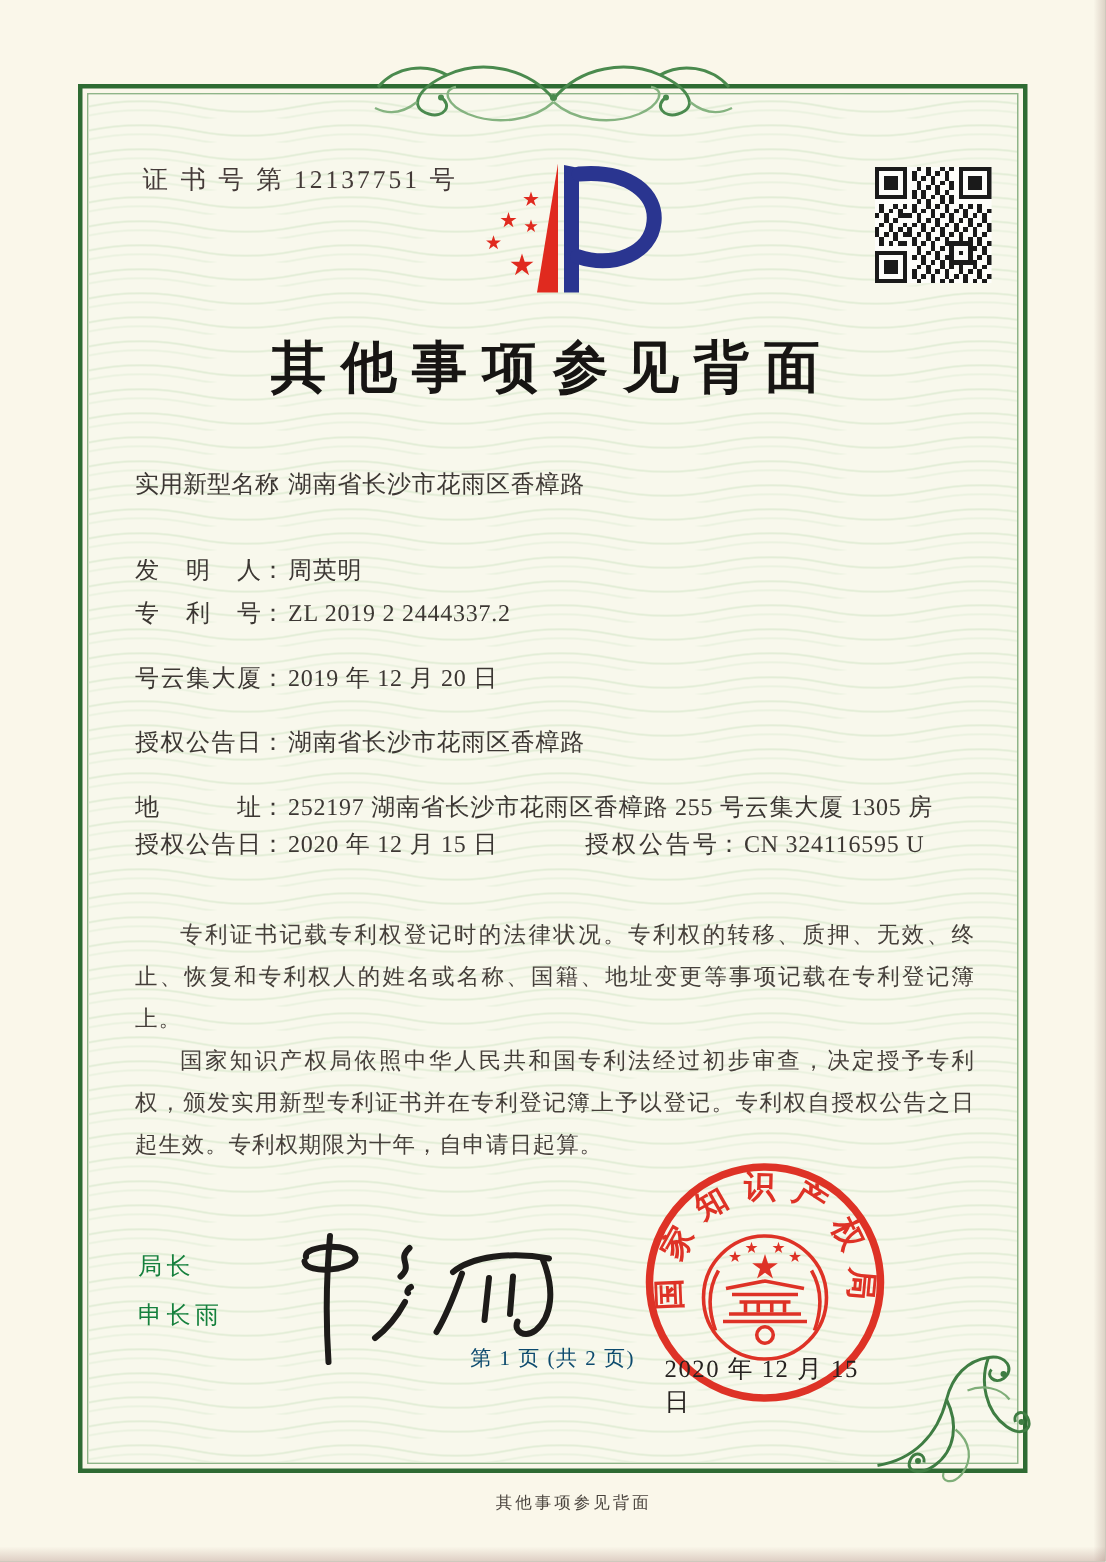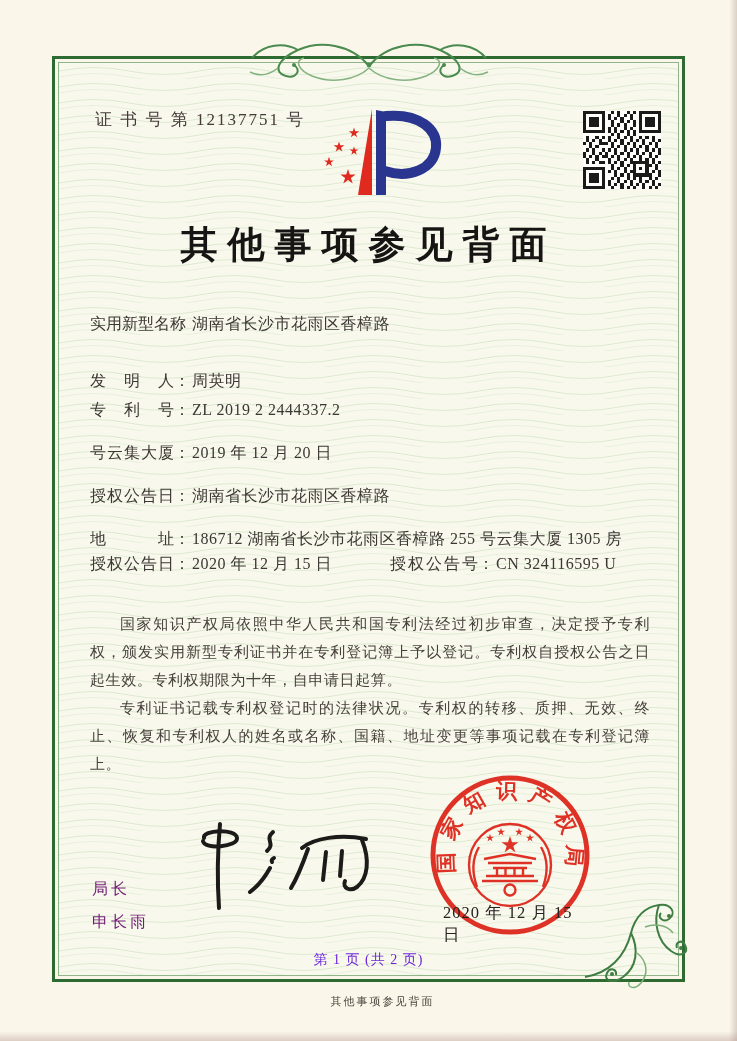--- a/index.html
+++ b/index.html
@@ -20,26 +20,26 @@
   .fields{position:absolute;left:90px;top:313px;width:566px;font-size:16px;color:#3c3733;}
   .frow{position:absolute;left:0;height:22px;line-height:22px;white-space:nowrap;}
   .flabel{display:inline-block;width:84px;text-align:justify;text-align-last:justify;vertical-align:top;}
   .fcolon{display:inline-block;width:18px;vertical-align:top;}
   .fvalue{letter-spacing:.5px;}
   .fpair2{position:absolute;left:300px;top:0;}
   .fpair2 .flabel{width:88px;}
   .paras{position:absolute;left:90px;top:610px;width:560px;font-size:15px;line-height:28px;
     color:#453f3a;text-align:justify;letter-spacing:.6px;}
   .paras p{margin:0;text-indent:2em;}
-  .director{position:absolute;left:92px;top:872px;font-size:16px;letter-spacing:3px;color:#701a75;line-height:33px;}
+  .director{position:absolute;left:92px;top:828px;font-size:16px;letter-spacing:3px;color:#15803d;line-height:33px;}
   .sig{position:absolute;left:190px;top:816px;}
   .seal{position:absolute;left:425px;top:770px;}
   .seal-date{position:absolute;left:443px;top:902px;font-size:16.5px;letter-spacing:1px;color:#262220;}
-  .page-footer{position:absolute;left:0;top:951px;width:737px;text-align:center;font-size:14px;
-    letter-spacing:1px;color:#6d28d9;}
+  .page-footer{position:absolute;left:0;top:897px;width:737px;text-align:center;font-size:14px;
+    letter-spacing:1px;color:#0c4a6e;}
   .back-note{position:absolute;left:14px;top:994px;width:737px;text-align:center;font-size:11px;
     letter-spacing:2px;color:#4a443e;}
   .logo{position:absolute;left:298px;top:100px;}
   .qr{position:absolute;left:583px;top:111px;}
   .flourish-top{position:absolute;left:248px;top:32px;}
   .flourish-corner{position:absolute;left:583px;top:893px;}
 </style>
 </head>
 <body>
 
@@ -425,33 +425,33 @@
       <div class="frow" style="top:86px">
         <span class="flabel">专利号</span><span class="fcolon">：</span><span class="fvalue">ZL 2019 2 2444337.2</span>
       </div>
       <div class="frow" style="top:129px">
         <span class="flabel">号云集大厦</span><span class="fcolon">：</span><span class="fvalue">2019 年 12 月 20 日</span>
       </div>
       <div class="frow" style="top:172px">
         <span class="flabel">授权公告日</span><span class="fcolon">：</span><span class="fvalue">湖南省长沙市花雨区香樟路</span>
       </div>
       <div class="frow" style="top:215px">
-        <span class="flabel">地址</span><span class="fcolon">：</span><span class="fvalue">186712 湖南省长沙市花雨区香樟路 255 号云集大厦 1305 房</span>
+        <span class="flabel">地址</span><span class="fcolon">：</span><span class="fvalue">252197 湖南省长沙市花雨区香樟路 255 号云集大厦 1305 房</span>
       </div>
       <div class="frow" style="top:240px">
         <span class="flabel">授权公告日</span><span class="fcolon">：</span><span class="fvalue">2020 年 12 月 15 日</span>
         <span class="fpair2">
           <span class="flabel">授权公告号</span><span class="fcolon">：</span><span class="fvalue">CN 324116595 U</span>
         </span>
       </div>
     </div>
 
     <div class="paras">
+      <p>专利证书记载专利权登记时的法律状况。专利权的转移、质押、无效、终止、恢复和专利权人的姓名或名称、国籍、地址变更等事项记载在专利登记簿上。</p>
       <p>国家知识产权局依照中华人民共和国专利法经过初步审查，决定授予专利权，颁发实用新型专利证书并在专利登记簿上予以登记。专利权自授权公告之日起生效。专利权期限为十年，自申请日起算。</p>
-      <p>专利证书记载专利权登记时的法律状况。专利权的转移、质押、无效、终止、恢复和专利权人的姓名或名称、国籍、地址变更等事项记载在专利登记簿上。</p>
     </div>
 
     <div class="director">
       <div>局长</div>
       <div>申长雨</div>
     </div>
 
     <svg class="sig" width="195" height="100" viewBox="0 0 195 100">
       <g fill="none" stroke="#1d1b19" stroke-width="4" stroke-linecap="round" stroke-linejoin="round">
         <path d="M30 8 C28 30 27 62 29 92"></path>

